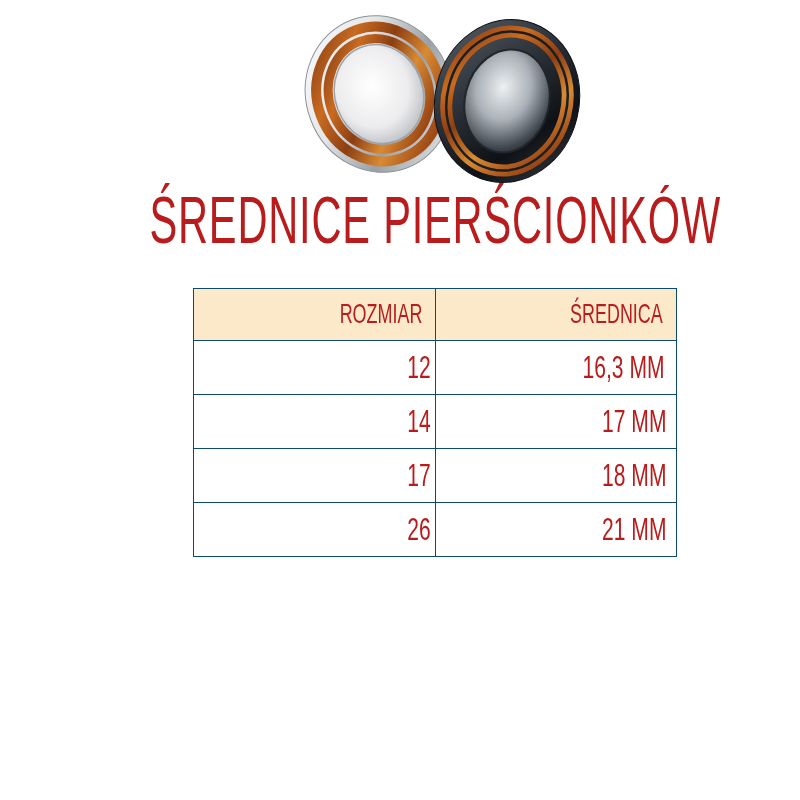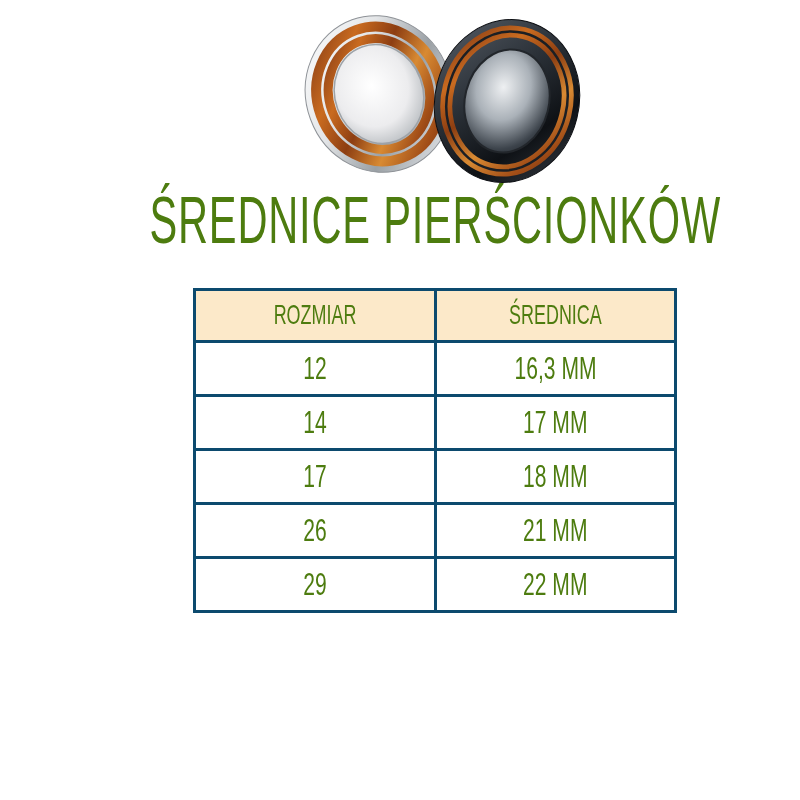--- a/index.html
+++ b/index.html
@@ -2,21 +2,21 @@
 <html><head>
 <meta charset="utf-8">
 <style>
   * { margin:0; padding:0; box-sizing:border-box; }
   html,body { background:#ffffff; }
   .page {
     position:relative;
     width:730px; height:800px;
     background:#ffffff;
     font-family:"Liberation Sans", sans-serif;
-    color:#4d7c0f;
+    color:#b91c1c;
     overflow:hidden;
     margin:0 auto;
   }
   .rings-wrap {
     position:absolute; left:266px; top:0;
     width:296px; height:198px;
   }
   .page-title {
     position:absolute; top:190px; left:0;
     width:800px; text-align:center;
@@ -34,22 +34,22 @@
     transform:scale(0.78,1.18);
     transform-origin:center center;
   }
   table.size-table {
     position:absolute; left:158px; top:288px;
     width:484px;
     border-collapse:collapse;
     table-layout:fixed;
   }
   .size-table th, .size-table td {
-    border:3px solid #0c4a6e;
-    text-align:center;
+    border:1px solid #0c4a6e;
+    text-align:right;
     vertical-align:middle;
   }
   .size-table th {
     background:#fce9c9;
     height:52px;
     font-weight:400;
     font-size:23px;
   }
   .size-table td {
     background:#ffffff;
@@ -137,19 +137,15 @@
         <td><span class="narrow-sm">17 MM</span></td>
       </tr>
       <tr>
         <td><span class="narrow-sm">17</span></td>
         <td><span class="narrow-sm">18 MM</span></td>
       </tr>
       <tr>
         <td><span class="narrow-sm">26</span></td>
         <td><span class="narrow-sm">21 MM</span></td>
       </tr>
-      <tr>
-        <td><span class="narrow-sm">29</span></td>
-        <td><span class="narrow-sm">22 MM</span></td>
-      </tr>
     </tbody>
   </table>
 </div>
 
 </body></html>

